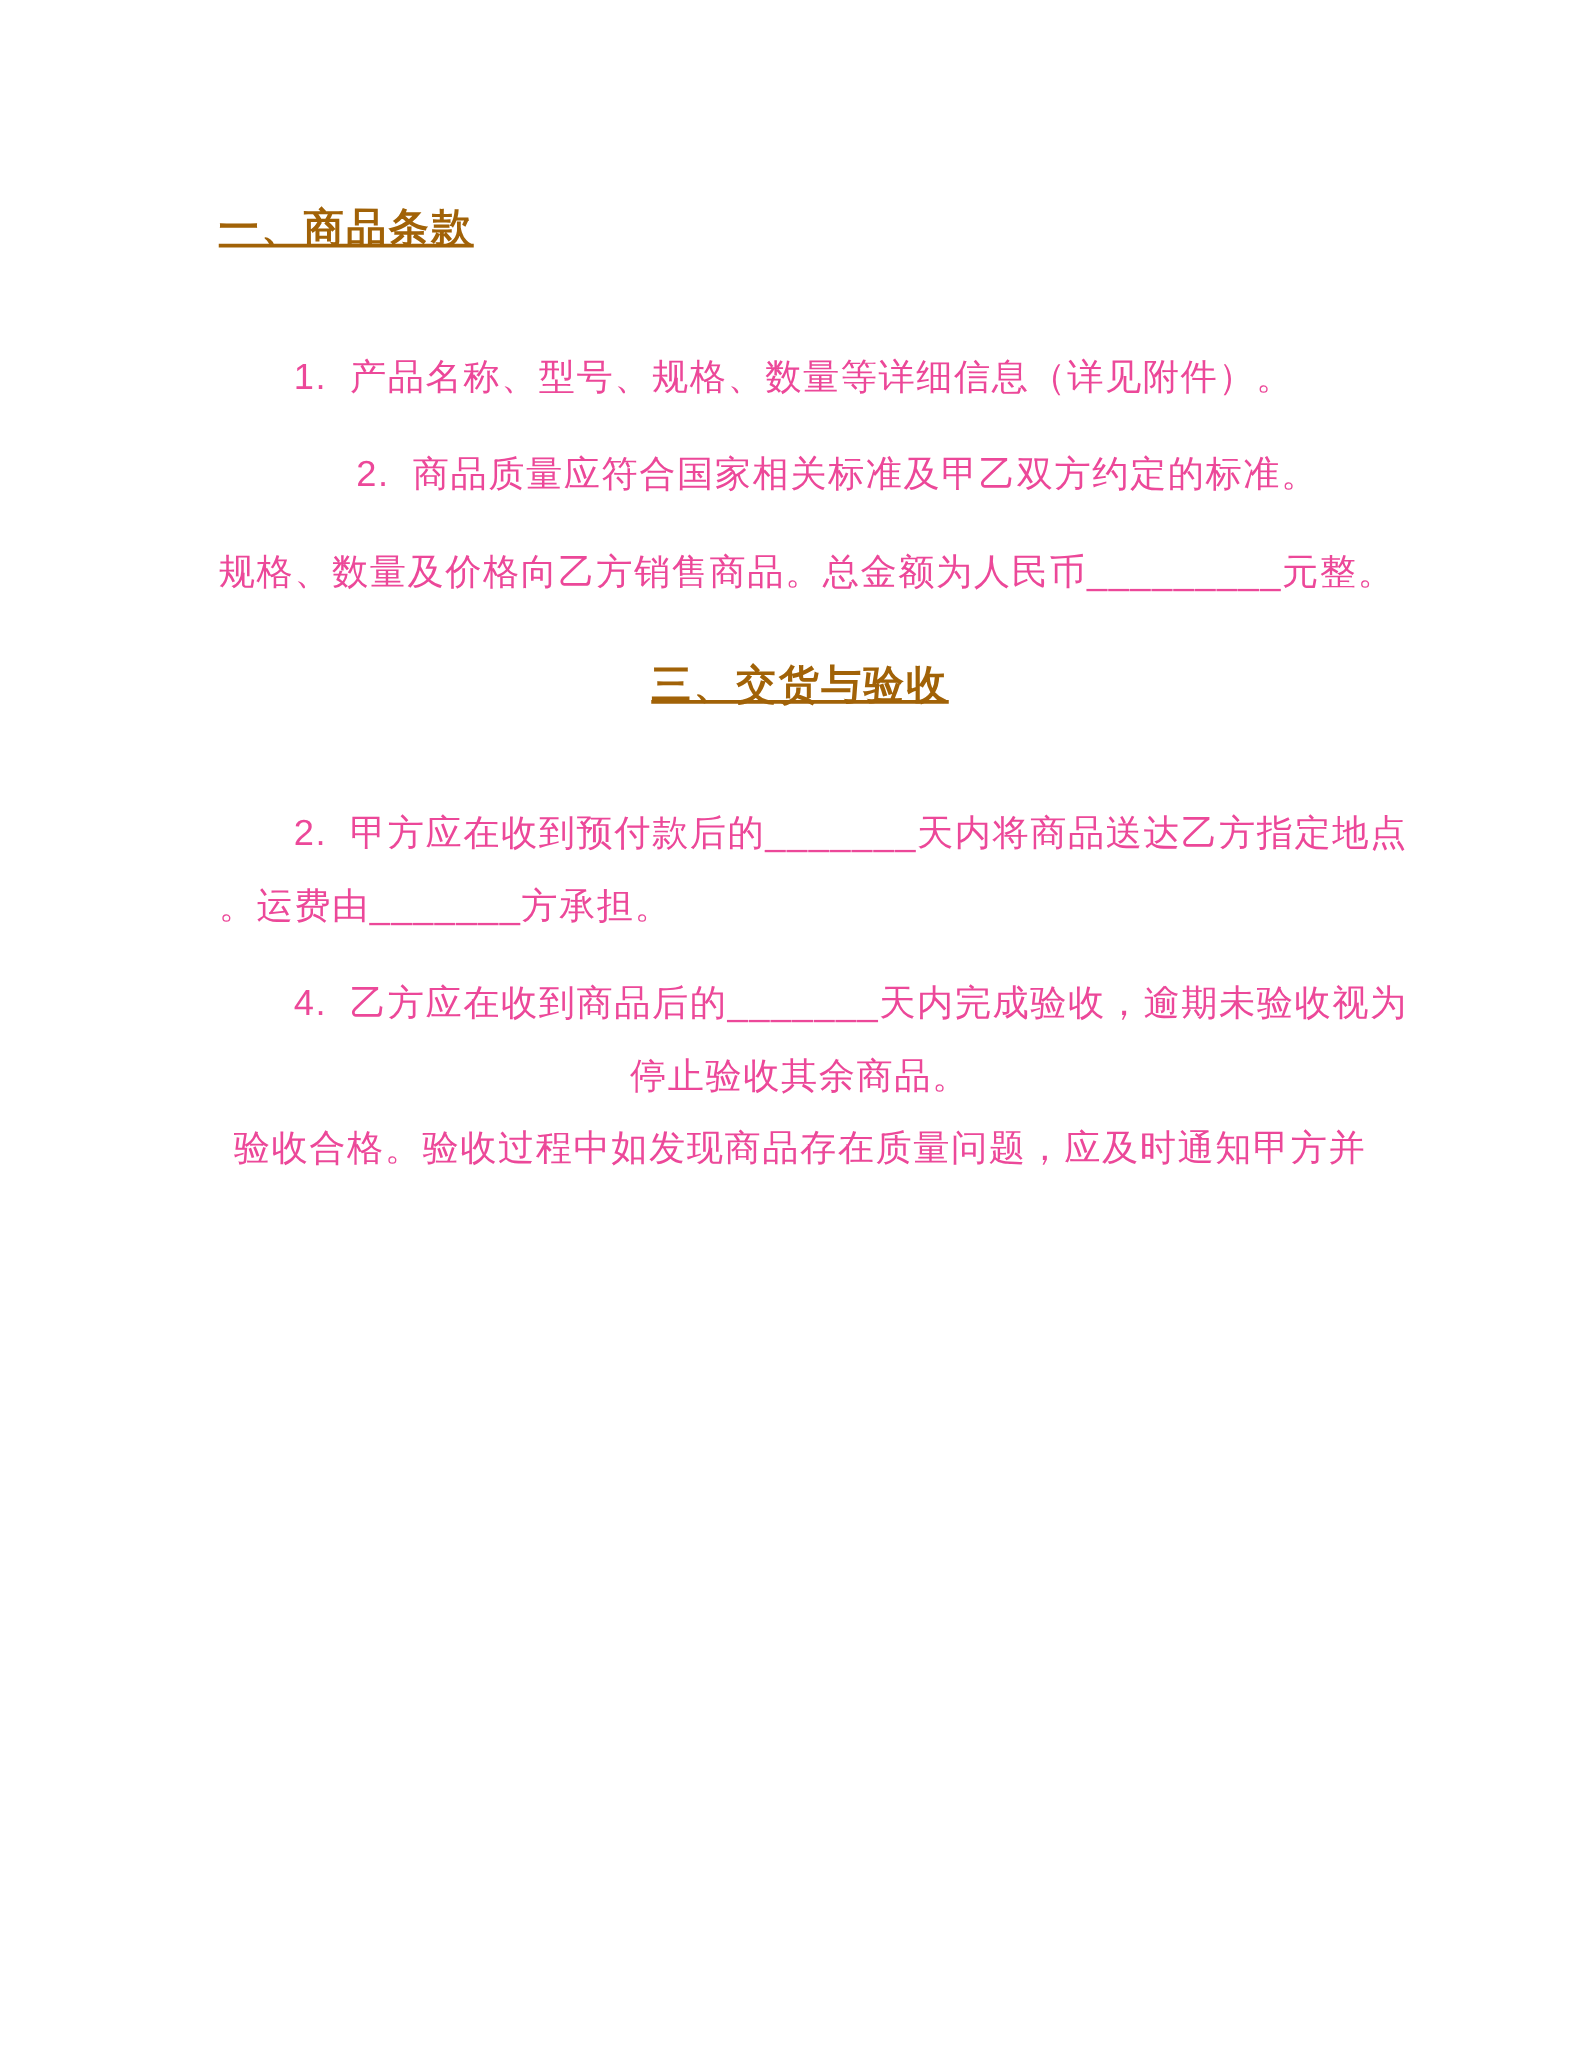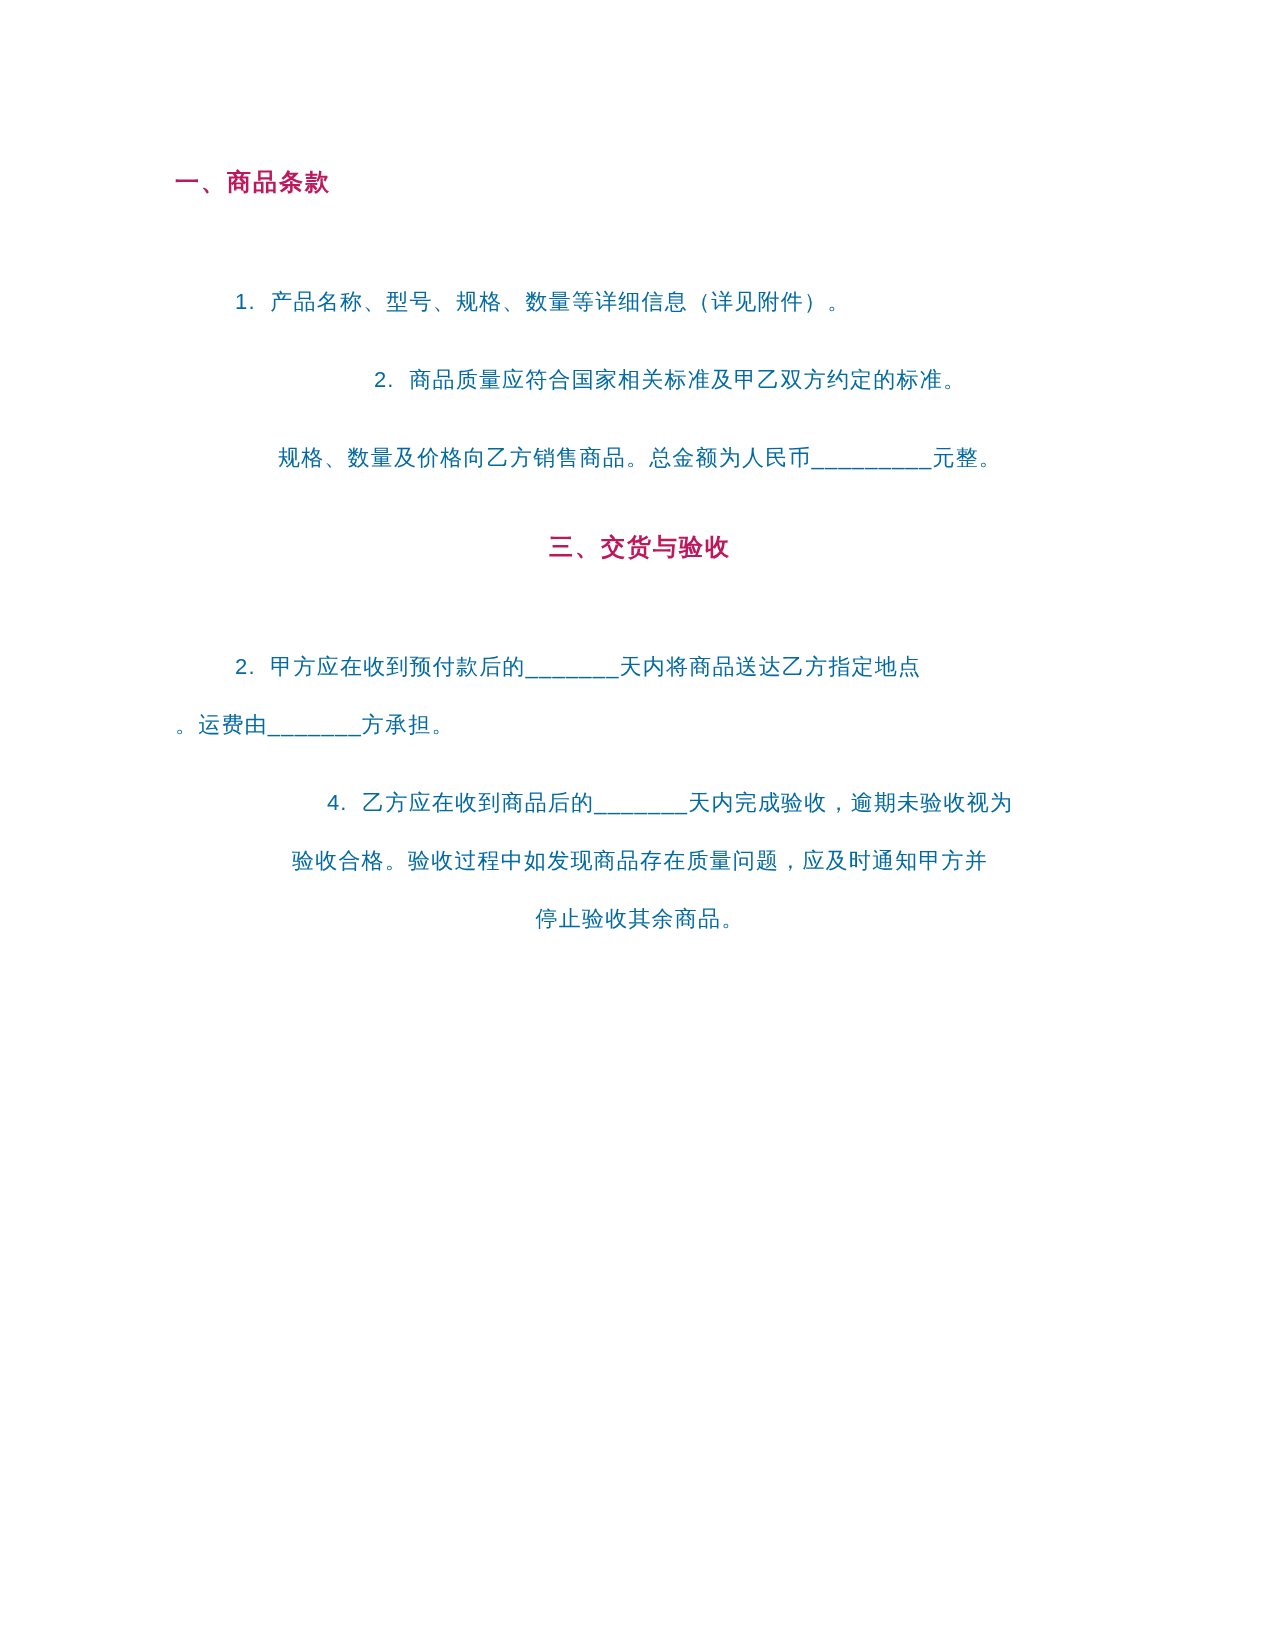--- a/index.html
+++ b/index.html
@@ -14,34 +14,35 @@
     background: #ffffff;
     overflow: hidden;
     font-family: "Liberation Sans", "DejaVu Sans", sans-serif;
   }
   .content {
     padding: 0 170px 0 175px;
   }
   
   .hd {
     margin: 0;
-    font-size: 24px;
+    font-size: 32px;
     line-height: 50px;
     font-weight: 700;
-    color: #be185d;
+    color: #a16207;
     letter-spacing: 2px;
     white-space: pre;
+    text-decoration: underline;
   }
   
   .para { margin: 0; }
   .bp {
     margin: 0;
-    font-size: 22px;
+    font-size: 29px;
     line-height: 58px;
-    color: #0369a1;
+    color: #ec4899;
     letter-spacing: 1.2px;
     white-space: pre;
   }
   .first { text-indent: 60px; }
   
   .mt-top   { margin-top: 157px; } 
   .mt-afterh{ margin-top: 66px;  } 
   .mt-para  { margin-top: 20px; text-align: center;  } 
   .mt-beforeh{ margin-top: 35px; text-align: center; } 
 </style>
@@ -71,18 +72,18 @@
 
     <h1 class="hd mt-beforeh">三、交货与验收</h1>
 
     <div class="para mt-afterh">
       <div class="bp first">2.  甲方应在收到预付款后的_______天内将商品送达乙方指定地点</div>
       <div class="bp">。运费由_______方承担。</div>
     </div>
 
     <div class="para mt-para">
       <div class="bp first">4.  乙方应在收到商品后的_______天内完成验收，逾期未验收视为</div>
+      <div class="bp">停止验收其余商品。</div>
       <div class="bp">验收合格。验收过程中如发现商品存在质量问题，应及时通知甲方并</div>
-      <div class="bp">停止验收其余商品。</div>
     </div>
 
   </div>
 </div>
 
 </body></html>

